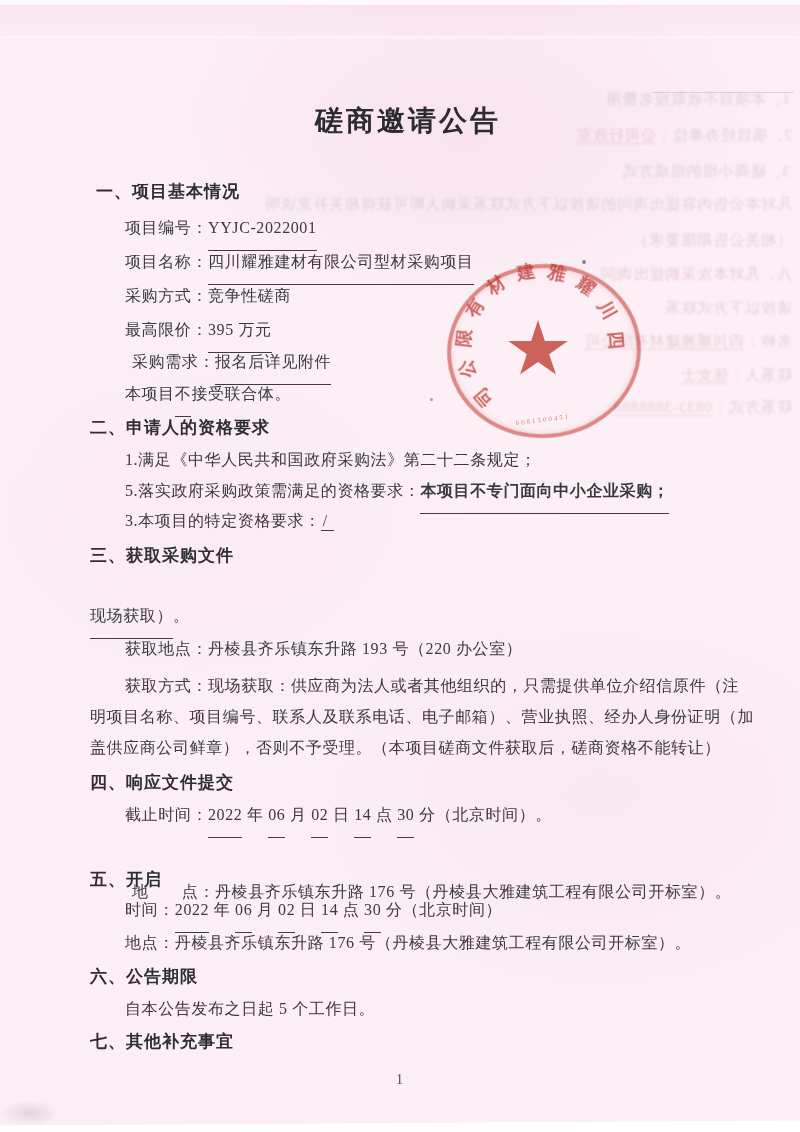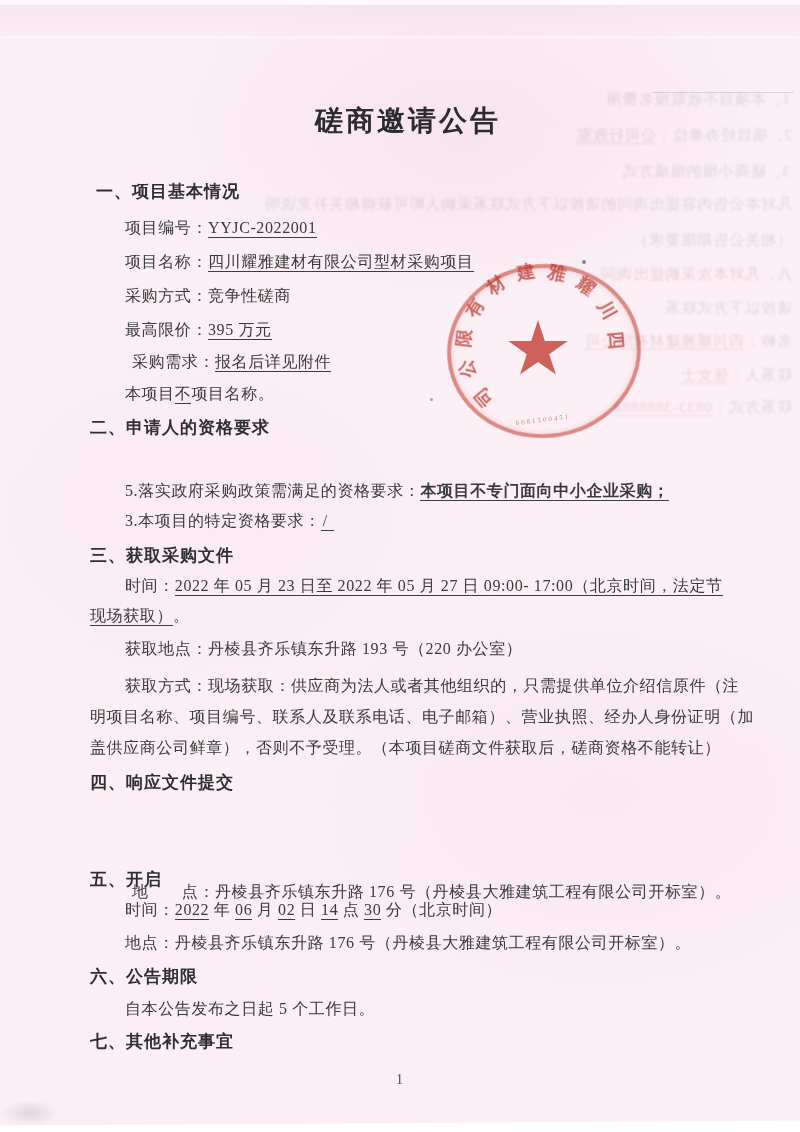--- a/index.html
+++ b/index.html
@@ -22,21 +22,21 @@
   .streak{position:absolute;left:0;top:36px;width:800px;height:3px;background:rgba(255,255,255,.45);filter:blur(1px);}
   .artifact-line{position:absolute;left:652px;top:92px;width:142px;height:1px;background:rgba(205,180,195,.55);}
   .corner-smudge{position:absolute;left:0;top:1100px;width:60px;height:26px;background:radial-gradient(closest-side,rgba(150,140,150,.25),rgba(150,140,150,0));}
 
   
   .line{position:absolute;color:#3a3a3c;font-size:16px;letter-spacing:.6px;white-space:nowrap;}
   .heading{position:absolute;color:#2f2f31;font-size:17px;font-weight:700;letter-spacing:1px;white-space:nowrap;
            font-family:"Liberation Sans","DejaVu Sans",sans-serif;}
   .title{position:absolute;left:0;top:102px;width:816px;text-align:center;
          font-size:28px;font-weight:700;letter-spacing:3px;color:#2c2c2e;}
-  .u{border-bottom:1.3px solid #3d3d40;padding-bottom:1px;}
+  .u{border-bottom:1.3px solid #3d3d40;padding-bottom:14px;}
   .bold{font-weight:700;}
   .pagenum{position:absolute;left:396px;top:1072px;font-size:14px;color:#4a4a4c;}
 
   
   .bleed{position:absolute;transform:scaleX(-1);filter:blur(.8px);opacity:.30;color:#8d98a8;
          font-size:15px;letter-spacing:1px;white-space:nowrap;text-align:left;}
   .bleed-red{color:#c08898;opacity:.34;}
   .bleed .bu{border-bottom:1px solid rgba(190,110,130,.7);color:#b9808f;}
 
   
@@ -71,35 +71,36 @@
   <div class="artifact-line"></div>
 
   <div class="title">磋商邀请公告</div>
 
   <div class="heading" style="left:96px;top:180px;">一、项目基本情况</div>
   <div class="line" style="left:125px;top:218px;"><span>项目编号：</span><span class="u">YYJC-2022001</span></div>
   <div class="line" style="left:125px;top:252px;"><span>项目名称：</span><span class="u">四川耀雅建材有限公司型材采购项目</span></div>
   <div class="line" style="left:125px;top:286px;"><span>采购方式：</span><span>竞争性磋商</span></div>
   <div class="line" style="left:125px;top:320px;"><span>最高限价：</span><span class="u">395 万元</span></div>
   <div class="line" style="left:125px;top:352px;margin-left:7px;"><span>采购需求：</span><span class="u">报名后详见附件</span></div>
-  <div class="line" style="left:125px;top:384px;"><span>本项目</span><span class="u">不</span><span>项目名称。</span></div>
+  <div class="line" style="left:125px;top:384px;"><span>本项目</span><span class="u">不</span><span>接受联合体。</span></div>
 
   <div class="heading" style="left:90px;top:416px;">二、申请人的资格要求</div>
+  <div class="line" style="left:125px;top:450px;">1.满足《中华人民共和国政府采购法》第二十二条规定；</div>
   <div class="line" style="left:125px;top:481px;"><span>5.落实政府采购政策需满足的资格要求：</span><span class="u bold">本项目不专门面向中小企业采购；</span></div>
   <div class="line" style="left:125px;top:511px;"><span>3.本项目的特定资格要求：</span><span class="u" style="padding:0 6px 1px 2px;">/</span></div>
 
   <div class="heading" style="left:90px;top:544px;">三、获取采购文件</div>
-  <div class="line" style="left:125px;top:576px;"><span>时间：</span><span class="u">2022 年 05 月 23 日至 2022 年 05 月 27 日 09:00- 17:00（北京时间，法定节</span></div>
   <div class="line" style="left:90px;top:606px;"><span class="u">现场获取）</span><span>。</span></div>
   <div class="line" style="left:125px;top:639px;"><span>获取地点：</span><span>丹棱县齐乐镇东升路 193 号（220 办公室）</span></div>
   <div class="line" style="left:125px;top:676px;">获取方式：现场获取：供应商为法人或者其他组织的，只需提供单位介绍信原件（注</div>
   <div class="line" style="left:90px;top:707px;">明项目名称、项目编号、联系人及联系电话、电子邮箱）、营业执照、经办人身份证明（加</div>
   <div class="line" style="left:90px;top:738px;">盖供应商公司鲜章），否则不予受理。（本项目磋商文件获取后，磋商资格不能转让）</div>
 
   <div class="heading" style="left:90px;top:771px;">四、响应文件提交</div>
+  <div class="line" style="left:125px;top:805px;"><span>截止时间：</span><span class="u">2022</span><span> 年 </span><span class="u">06</span><span> 月 </span><span class="u">02</span><span> 日 </span><span class="u">14</span><span> 点 </span><span class="u">30</span><span> 分</span><span>（北京时间）。</span></div>
   <div class="line" style="left:132px;top:837px;margin-top:45px;"><span>地　　点：</span><span>丹棱县齐乐镇东升路 176 号（丹棱县大雅建筑工程有限公司开标室）。</span></div>
 
   <div class="heading" style="left:90px;top:868px;">五、开启</div>
   <div class="line" style="left:125px;top:900px;"><span>时间：</span><span class="u">2022</span><span> 年 </span><span class="u">06</span><span> 月 </span><span class="u">02</span><span> 日 </span><span class="u">14</span><span> 点 </span><span class="u">30</span><span> 分</span><span>（北京时间）</span></div>
   <div class="line" style="left:125px;top:933px;"><span>地点：</span><span>丹棱县齐乐镇东升路 176 号（丹棱县大雅建筑工程有限公司开标室）。</span></div>
 
   <div class="heading" style="left:90px;top:965px;">六、公告期限</div>
   <div class="line" style="left:125px;top:999px;">自本公告发布之日起 5 个工作日。</div>
 
   <div class="heading" style="left:90px;top:1030px;">七、其他补充事宜</div>

